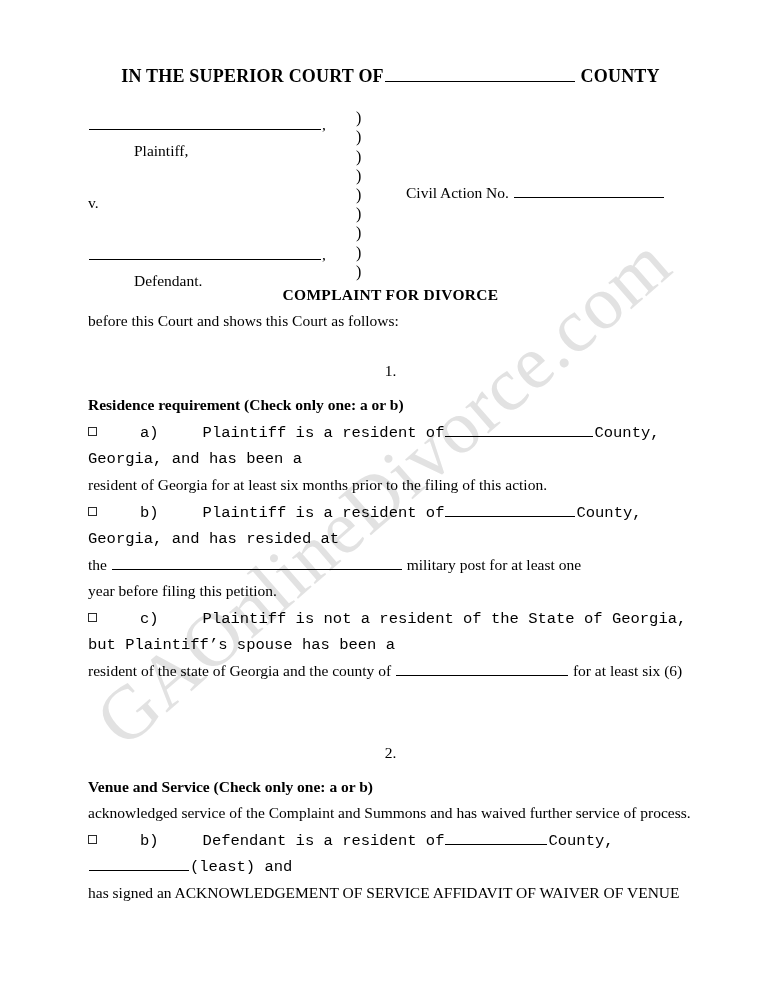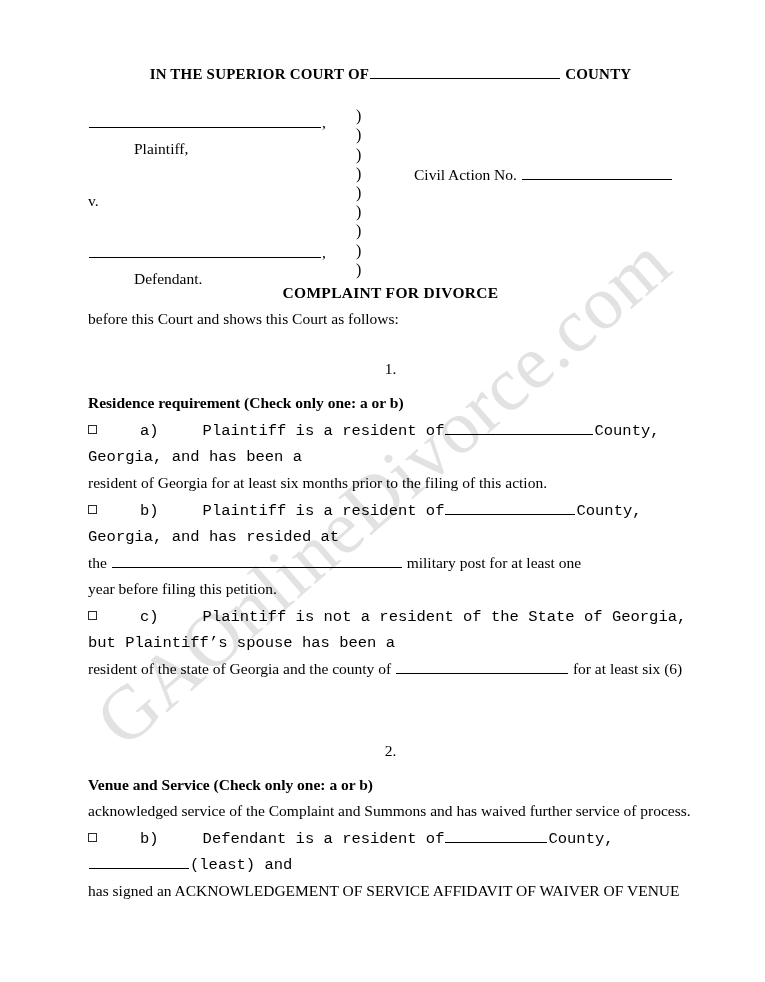--- a/index.html
+++ b/index.html
@@ -41,21 +41,21 @@
     padding: 64px 72px 0 88px;
     box-sizing: border-box;
     font-size: 15.5px;
     line-height: 26px;
   }
 
   
   .court-head {
     text-align: center;
     font-weight: bold;
-    font-size: 15px;
+    font-size: 18px;
     line-height: 19px;
     letter-spacing: 0.2px;
   }
   .court-head .line2 { display: block; margin-top: 0px; }
 
   .blank {
     display: inline-block;
     border-bottom: 1px solid #000;
     vertical-align: baseline;
     height: 0.95em;
@@ -100,23 +100,22 @@
     position: absolute;
     left: 268px;
     top: -4px;
     line-height: 19.2px;
     font-size: 16px;
   }
   .paren-col span { display: block; }
   .civil-action {
     position: absolute;
     left: 318px;
-    top: 52px;
+    top: 68px;
     white-space: nowrap;
-    margin-left: 8px;
   }
 
   
   .doc-title {
     text-align: center;
     font-weight: bold;
     letter-spacing: 0.3px;
     margin-top: 6px;
   }
   .intro {

